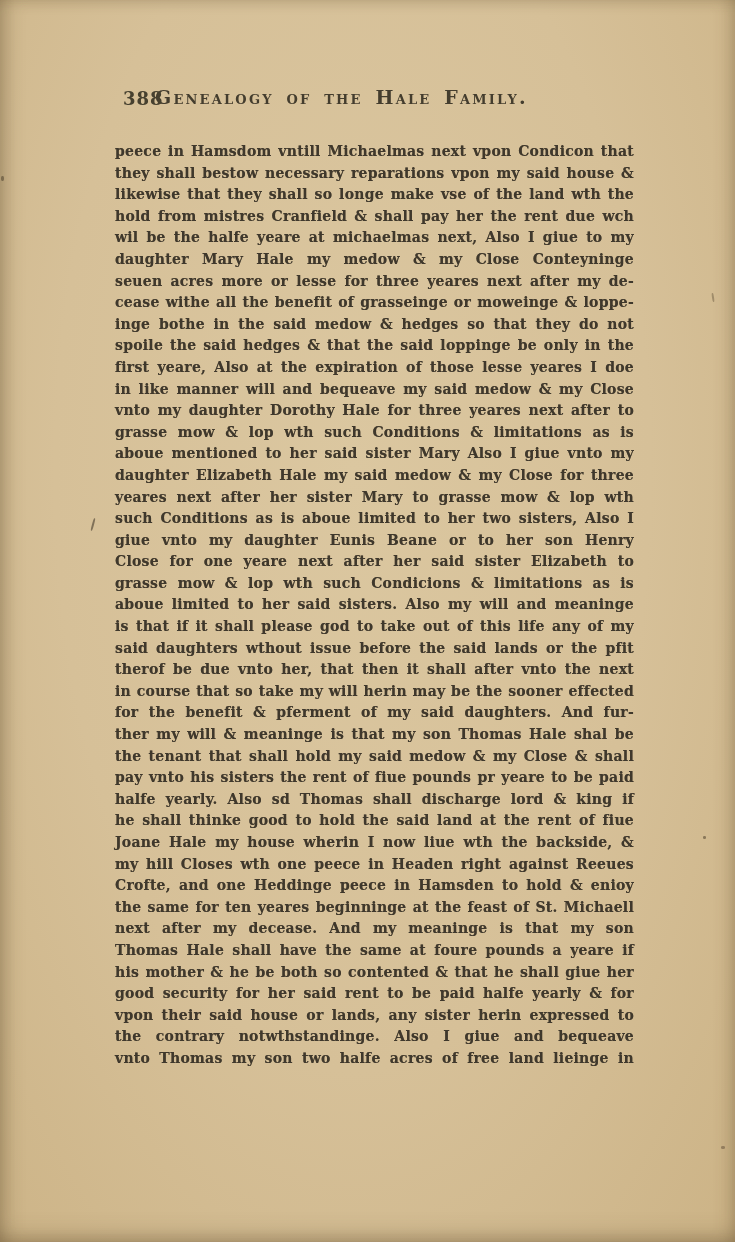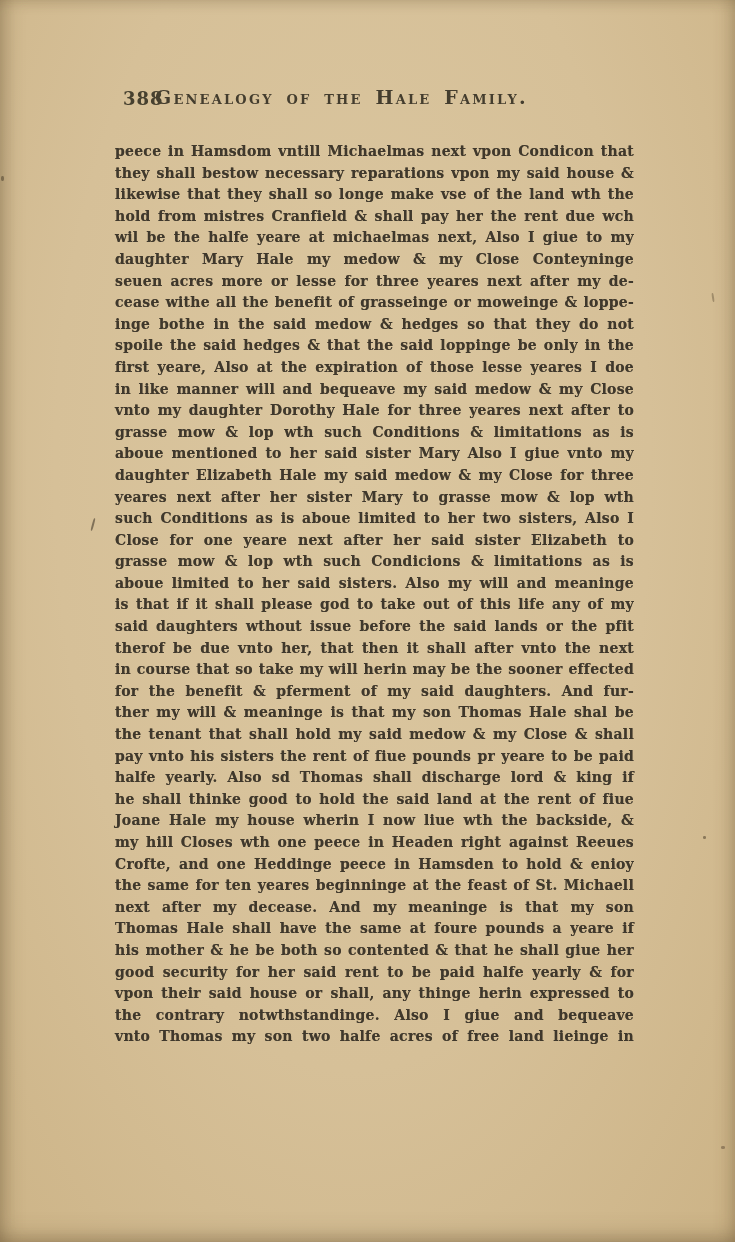--- a/index.html
+++ b/index.html
@@ -102,20 +102,21 @@
       <div class="text-line">inge bothe in the said medow &amp; hedges so that they do not</div>
       <div class="text-line">spoile the said hedges &amp; that the said loppinge be only in the</div>
       <div class="text-line">first yeare, Also at the expiration of those lesse yeares I doe</div>
       <div class="text-line">in like manner will and bequeave my said medow &amp; my Close</div>
       <div class="text-line">vnto my daughter Dorothy Hale for three yeares next after to</div>
       <div class="text-line">grasse mow &amp; lop wth such Conditions &amp; limitations as is</div>
       <div class="text-line">aboue mentioned to her said sister Mary Also I giue vnto my</div>
       <div class="text-line">daughter Elizabeth Hale my said medow &amp; my Close for three</div>
       <div class="text-line">yeares next after her sister Mary to grasse mow &amp; lop wth</div>
       <div class="text-line">such Conditions as is aboue limited to her two sisters, Also I</div>
+      <div class="text-line">giue vnto my daughter Eunis Beane or to her son Henry</div>
       <div class="text-line">Close for one yeare next after her said sister Elizabeth to</div>
       <div class="text-line">grasse mow &amp; lop wth such Condicions &amp; limitations as is</div>
       <div class="text-line">aboue limited to her said sisters.  Also my will and meaninge</div>
       <div class="text-line">is that if it shall please god to take out of this life any of my</div>
       <div class="text-line">said daughters wthout issue before the said lands or the pfit</div>
       <div class="text-line">therof be due vnto her, that then it shall after vnto the next</div>
       <div class="text-line">in course that so take my will herin may be the sooner effected</div>
       <div class="text-line">for the benefit &amp; pferment of my said daughters.  And fur-</div>
       <div class="text-line">ther my will &amp; meaninge is that my son Thomas Hale shal be</div>
       <div class="text-line">the tenant that shall hold my said medow &amp; my Close &amp; shall</div>
@@ -123,21 +124,21 @@
       <div class="text-line">halfe yearly.  Also sd Thomas shall discharge lord &amp; king if</div>
       <div class="text-line">he shall thinke good to hold the said land at the rent of fiue</div>
       <div class="text-line">Joane Hale my house wherin I now liue wth the backside, &amp;</div>
       <div class="text-line">my hill Closes wth one peece in Headen right against Reeues</div>
       <div class="text-line">Crofte, and one Heddinge peece in Hamsden to hold &amp; enioy</div>
       <div class="text-line">the same for ten yeares beginninge at the feast of St. Michaell</div>
       <div class="text-line">next after my decease.  And my meaninge is that my son</div>
       <div class="text-line">Thomas Hale shall have the same at foure pounds a yeare if</div>
       <div class="text-line">his mother &amp; he be both so contented &amp; that he shall giue her</div>
       <div class="text-line">good security for her said rent to be paid halfe yearly &amp; for</div>
-      <div class="text-line">vpon their said house or shall, any thinge herin expressed to</div>
+      <div class="text-line">vpon their said house or lands, any sister herin expressed to</div>
       <div class="text-line">the contrary notwthstandinge.  Also I giue and bequeave</div>
       <div class="text-line">vnto Thomas my son two halfe acres of free land lieinge in</div>
     </div>
 
   <div class="speck speck-stroke-left"></div>
   <div class="speck speck-tick-right"></div>
   <div class="speck speck-dot-right"></div>
   <div class="speck speck-dot-bottom"></div>
   <div class="speck speck-dot-leftedge"></div>
 

